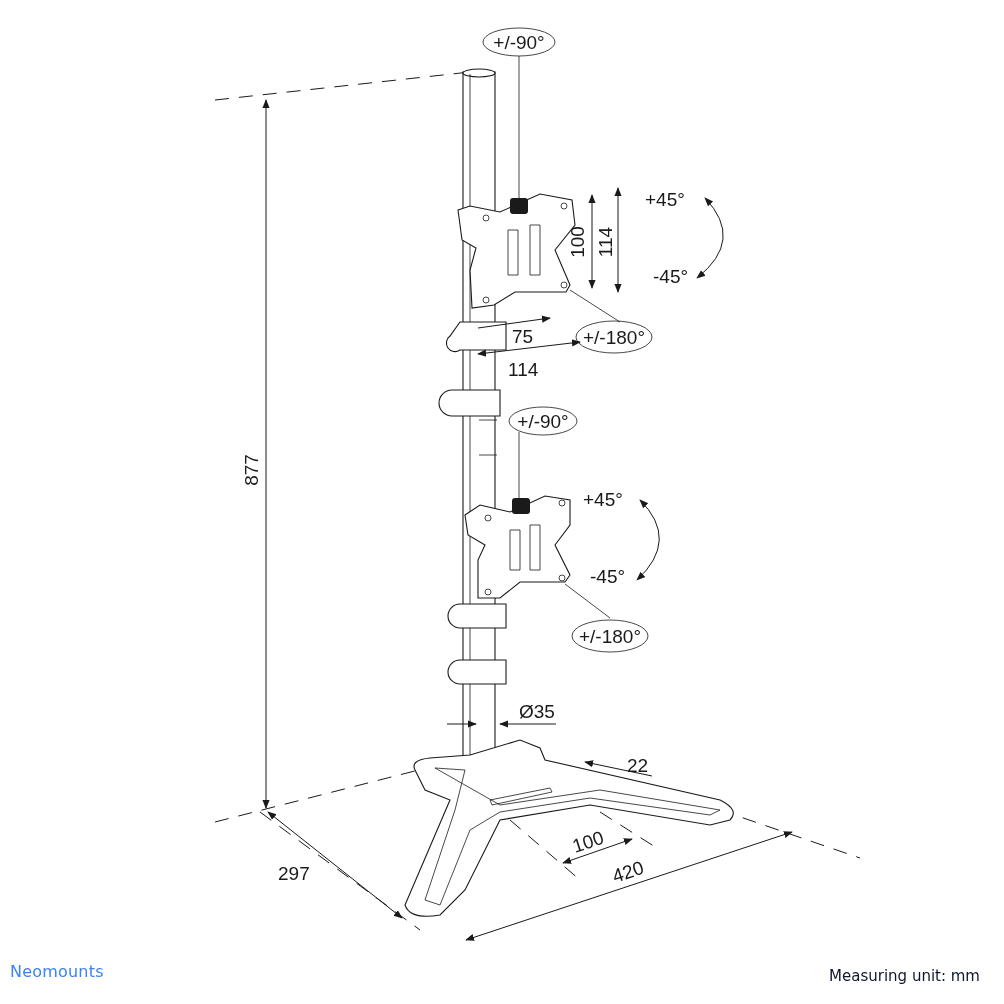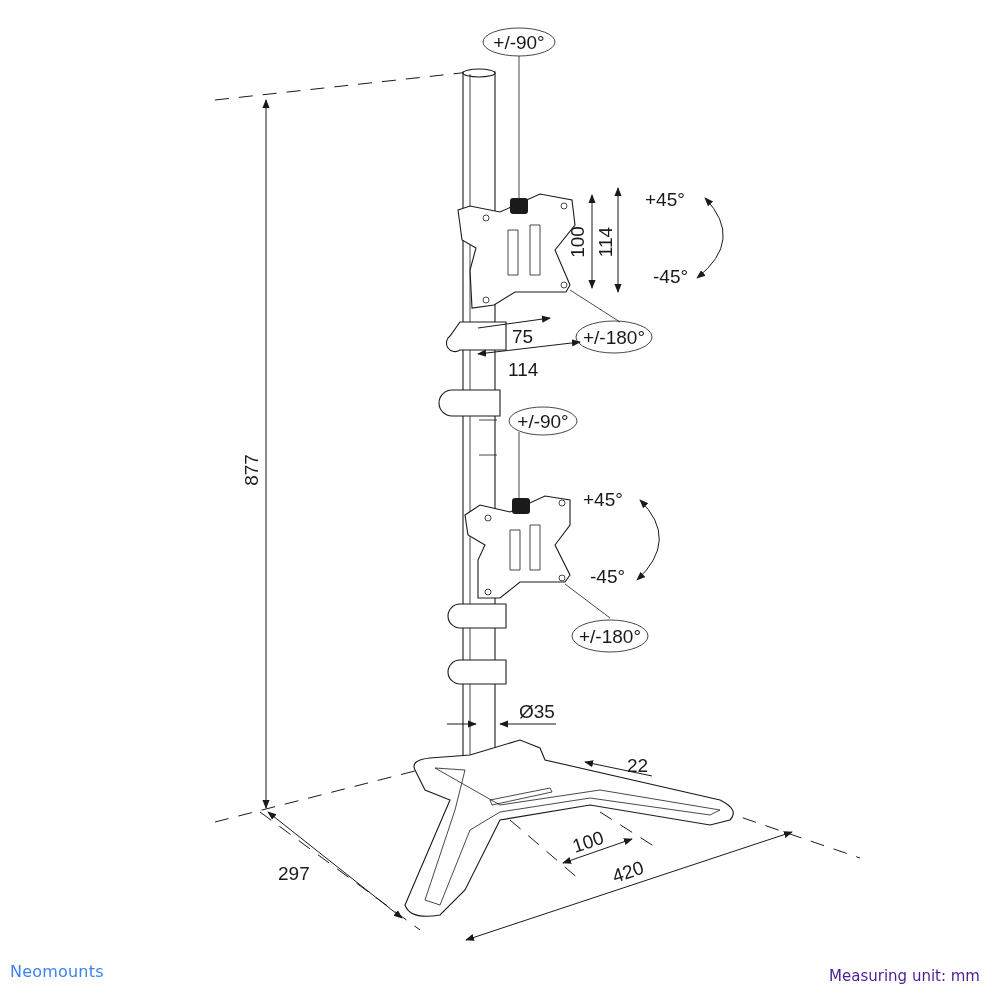--- a/index.html
+++ b/index.html
@@ -4,21 +4,21 @@
 <style>
   html, body { margin:0; padding:0; background:#ffffff; }
   body { width:1004px; height:1004px; position:relative; overflow:hidden; font-family:"Liberation Sans", sans-serif; }
   svg#drawing { position:absolute; left:0; top:0; width:1004px; height:1004px; }
   .thin { stroke:#1a1a1a; stroke-width:0.8; fill:none; }
   .fillw { stroke:#1a1a1a; stroke-width:1.1; fill:#ffffff; }
   .dash { stroke:#1a1a1a; stroke-width:1; fill:none; stroke-dasharray:14 10; }
   .dim { stroke:#1a1a1a; stroke-width:1; fill:none; }
   .lbl { font-family:"Liberation Sans", sans-serif; font-size:19px; fill:#1a1a1a; }
   .brand { position:absolute; left:10px; top:962px; font-family:"DejaVu Sans", sans-serif; font-size:16px; color:#3b82f6; letter-spacing:0.2px; }
-  .unit { position:absolute; right:24px; top:967px; font-family:"DejaVu Sans", sans-serif; font-size:15px; color:#4c1d95; }
+  .unit { position:absolute; right:24px; top:967px; font-family:"DejaVu Sans", sans-serif; font-size:15px; color:#0f172a; }
 </style>
 </head>
 <body>
 
 <svg id="drawing" viewBox="0 0 1004 1004">
   <defs>
     <marker id="arr" viewBox="0 0 10 10" refX="9" refY="5" markerWidth="9" markerHeight="9" orient="auto-start-reverse">
       <path d="M0,1 L10,5 L0,9 z" fill="#1a1a1a"></path>
     </marker>
   </defs>

